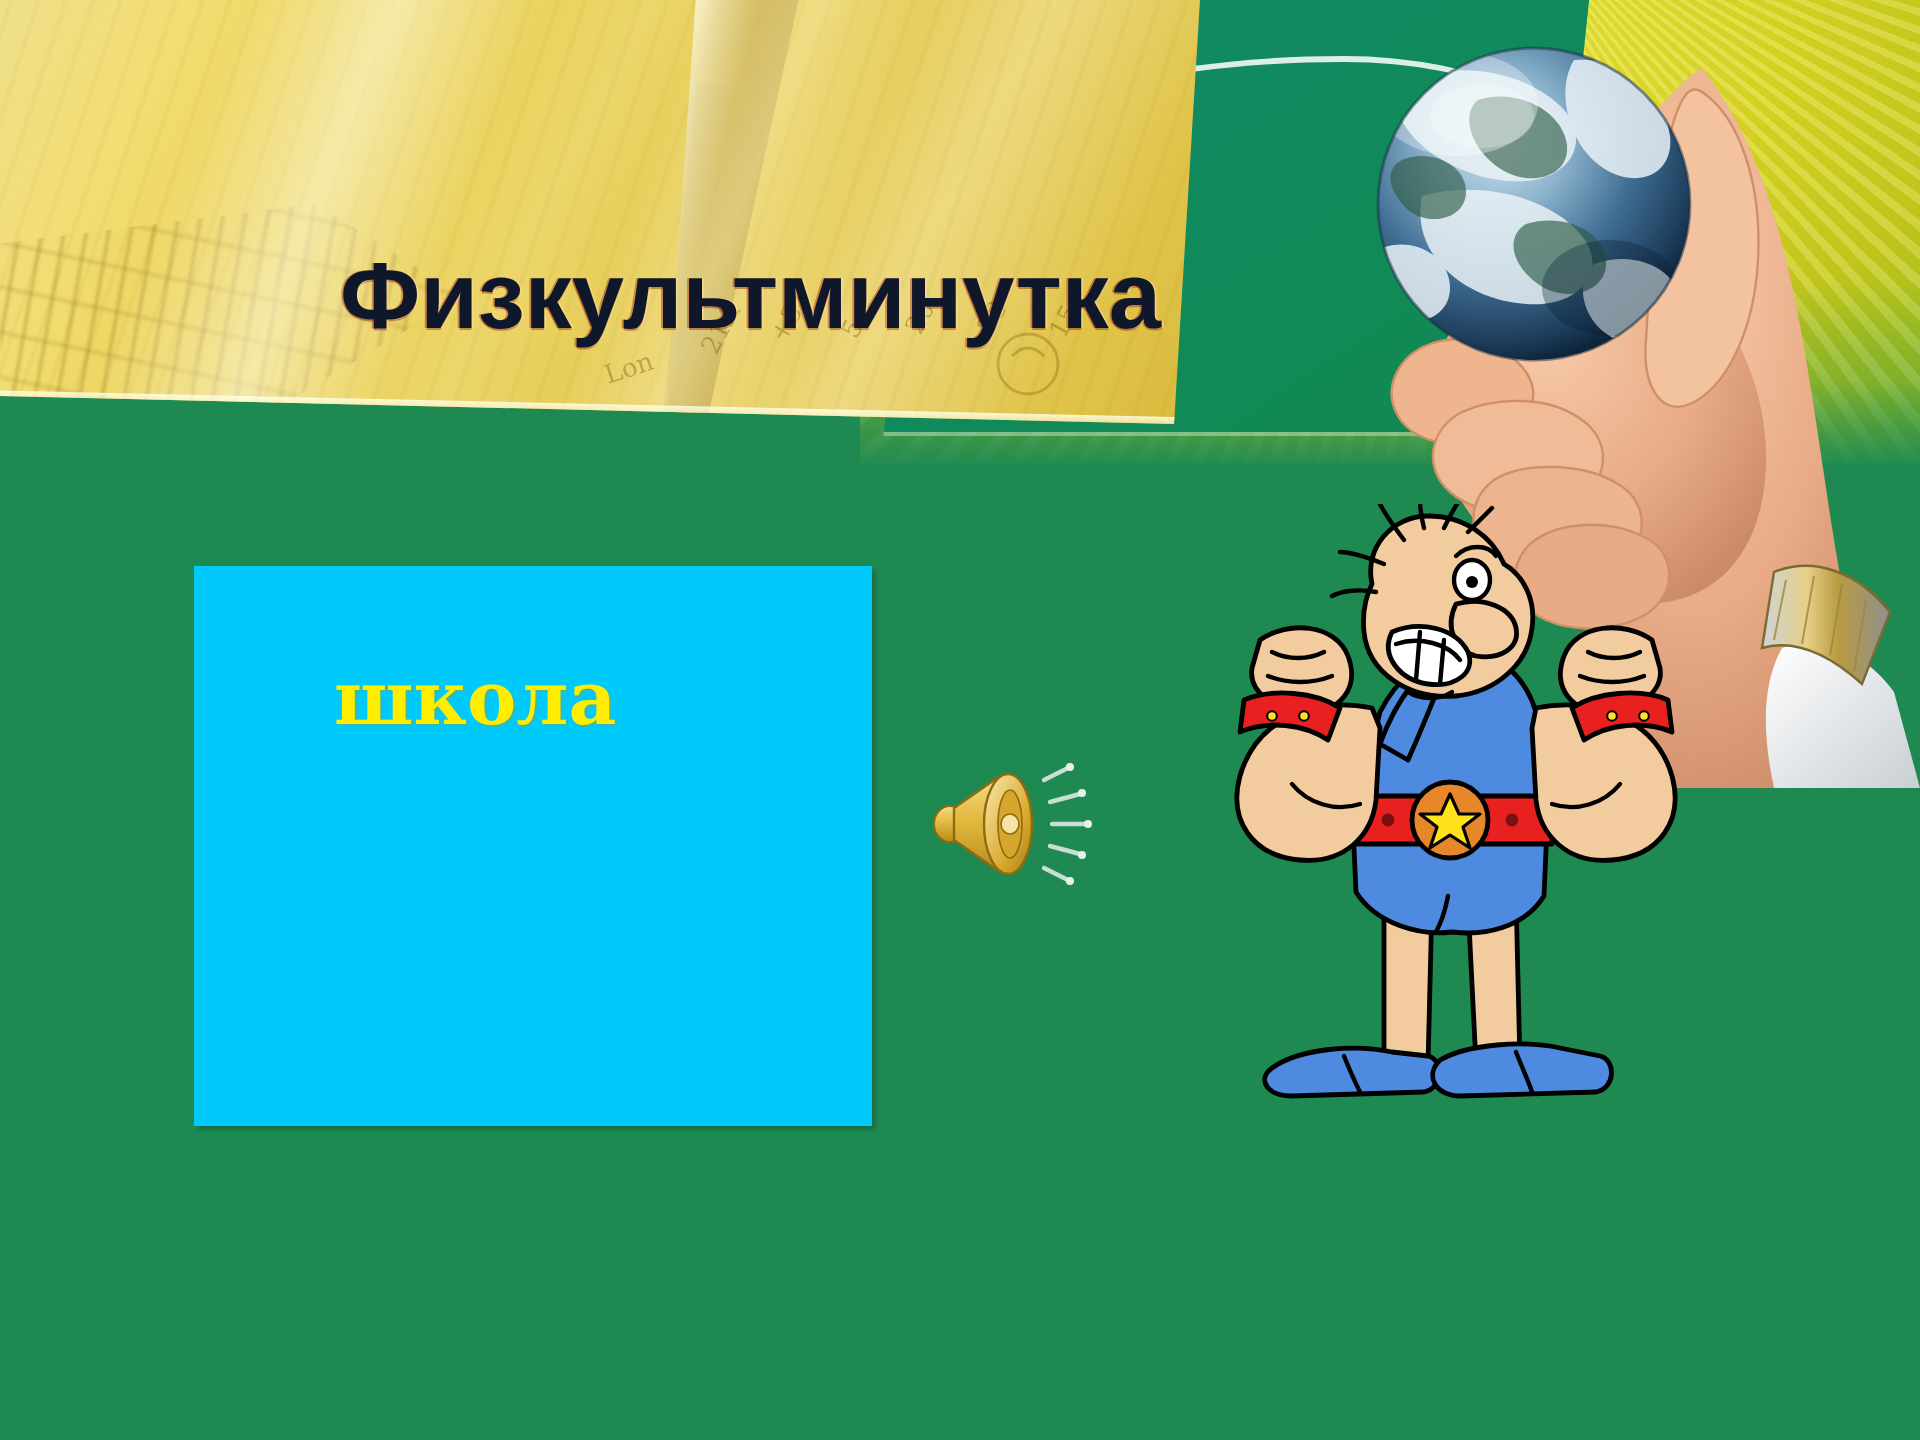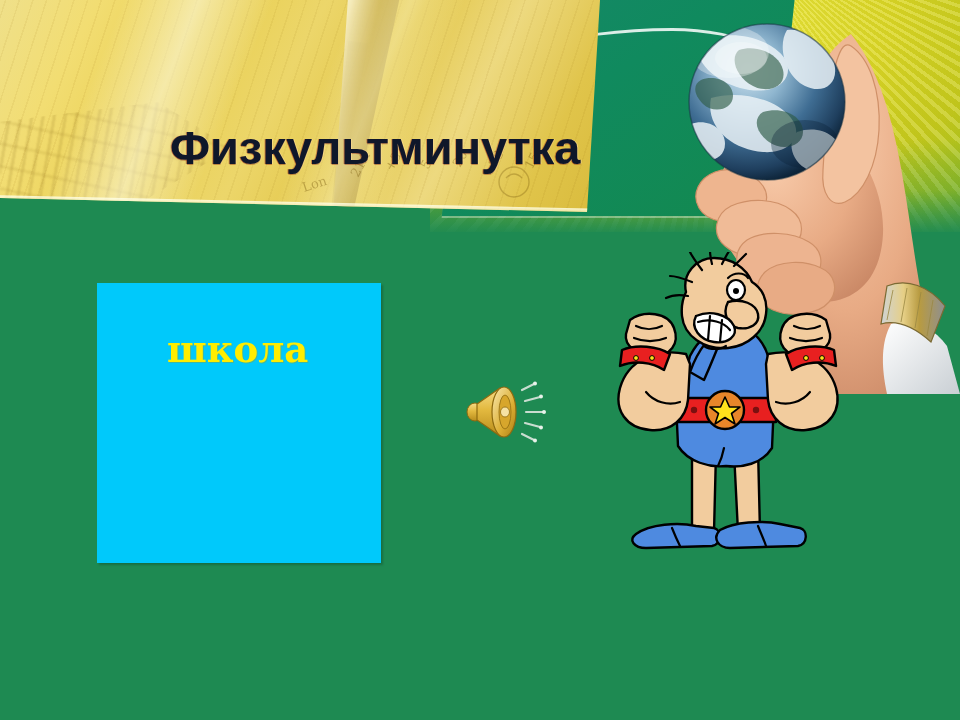--- a/index.html
+++ b/index.html
@@ -161,24 +161,25 @@
        1px 0 0 rgba(255,220,150,0.55),
       -1px 0 0 rgba(150,0,0,0.35),
        0 1px 0 rgba(120,0,0,0.35);
   }
 
   
   .cyan-box {
     position: absolute;
     left: 97px;
     top: 283px;
-    width: 284px;
+    width: 307px;
     height: 280px;
     background: #00c9fb;
     box-shadow: 2px 2px 2px rgba(0,0,0,0.20);
+    padding-left: 32px;
   }
   .cyan-box-label {
     position: absolute;
     left: 70px;
     top: 48px;
     font-family: "DejaVu Serif", serif;
     font-weight: bold;
     font-size: 37px;
     line-height: 1;
     color: #ffed00;

